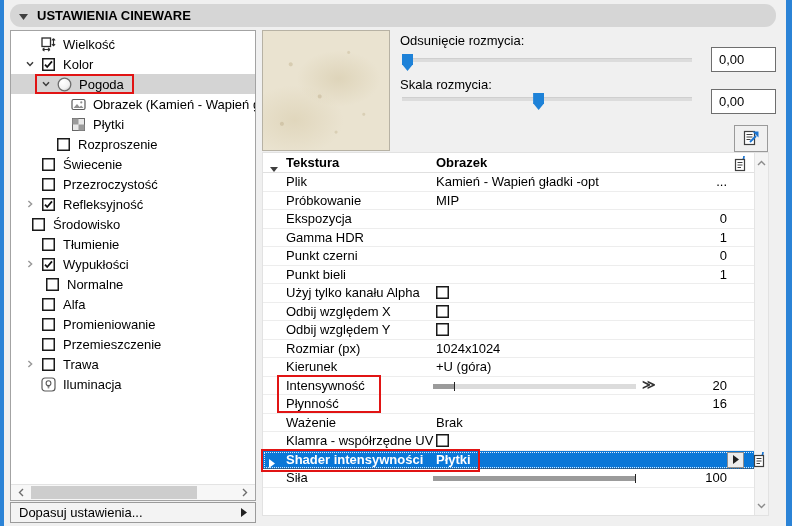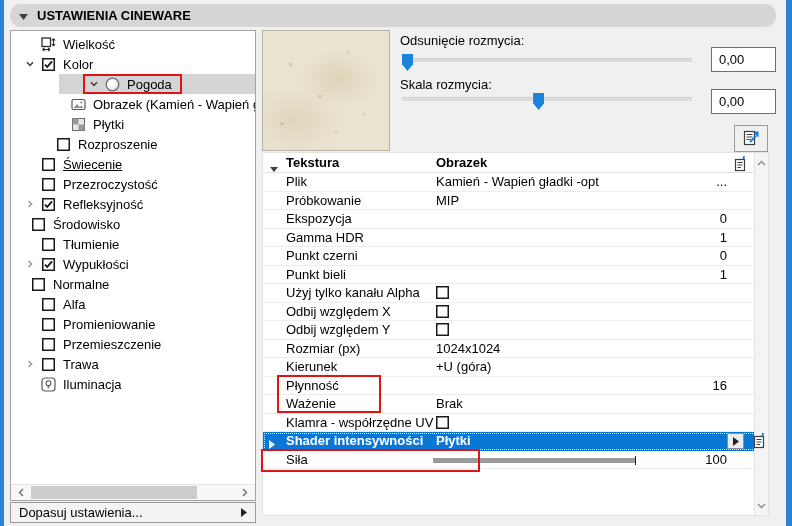--- a/index.html
+++ b/index.html
@@ -13,21 +13,21 @@
   .edge.right{left:786px; width:6px;}
 
   .header{position:absolute; left:10px; top:4px; width:766px; height:23px; background:#d6d6d6;
     border-radius:11px; display:flex; align-items:center; padding-left:9px; gap:9px; font-weight:bold;}
 
   
   .tree{position:absolute; left:10px; top:30px; width:246px; height:471px; background:#fff;
     border:1px solid #a3a3a3; overflow:hidden;}
   .tree-items{padding-top:3px;}
   .tree-row{height:20px; display:flex; align-items:center; white-space:nowrap; font-size:13px;}
-  .tree-row.sel{background:#d4d4d4;margin-left:48px;}
+  .tree-row.sel{background:#d4d4d4;}
   .tree-row .chev{width:18px; min-width:18px; display:flex; justify-content:center; align-items:center;}
   .tree-row .ticon{width:18px; min-width:18px; display:flex; justify-content:center; align-items:center; margin-right:6px;}
   .tree-row .tlabel{padding-right:4px;}
   .anno-wrap{display:flex; align-items:center; height:20px; border:2px solid var(--anno-red); padding:0 4px 0 0;}
   .hscroll{position:absolute; left:0; bottom:0; width:244px; height:16px; background:#f7f7f7; border-top:1px solid #e3e3e3;}
   .hscroll .arr{position:absolute; top:0; width:16px; height:15px; display:flex; align-items:center; justify-content:center;}
   .hscroll .thumb{position:absolute; left:20px; top:1px; width:166px; height:13px; background:#cdcdcd;}
 
   .fit-btn{position:absolute; left:10px; top:502px; width:246px; height:21px; background:#f3f3f3;
     border:1px solid #9a9a9a; display:flex; align-items:center; justify-content:space-between; padding:0 8px;}
@@ -164,21 +164,21 @@
         </div>
         <div class="tree-row" style="padding-left: 25px;">
           <span class="chev"></span>
           <span class="ticon">
             <svg width="13" height="13" viewBox="0 0 13 13">
               <rect x="0.75" y="0.75" width="11.5" height="11.5" fill="#fff" stroke="#1a1a1a" stroke-width="1.5"></rect>
             </svg>
           </span>
           <span class="tlabel">Rozproszenie</span>
         </div>
-        <div class="tree-row" style="padding-left: 10px; text-decoration: underline;">
+        <div class="tree-row" style="padding-left: 10px;">
           <span class="chev"></span>
           <span class="ticon">
             <svg width="13" height="13" viewBox="0 0 13 13">
               <rect x="0.75" y="0.75" width="11.5" height="11.5" fill="#fff" stroke="#1a1a1a" stroke-width="1.5"></rect>
             </svg>
           </span>
           <span class="tlabel">Świecenie</span>
         </div>
         <div class="tree-row" style="padding-left: 10px;">
           <span class="chev"></span>
@@ -228,21 +228,21 @@
             </svg>
           </span>
           <span class="ticon">
             <svg width="13" height="13" viewBox="0 0 13 13">
               <rect x="0.75" y="0.75" width="11.5" height="11.5" fill="#fff" stroke="#1a1a1a" stroke-width="1.5"></rect>
               <path d="M3 6.6 5.2 9 10 3.4" fill="none" stroke="#111" stroke-width="1.8"></path>
             </svg>
           </span>
           <span class="tlabel">Wypukłości</span>
         </div>
-        <div class="tree-row" style="padding-left: 0; text-align: right;">
+        <div class="tree-row" style="padding-left: 14px; text-align: right;">
           <span class="chev"></span>
           <span class="ticon">
             <svg width="13" height="13" viewBox="0 0 13 13">
               <rect x="0.75" y="0.75" width="11.5" height="11.5" fill="#fff" stroke="#1a1a1a" stroke-width="1.5"></rect>
             </svg>
           </span>
           <span class="tlabel">Normalne</span>
         </div>
         <div class="tree-row" style="padding-left: 10px;">
           <span class="chev"></span>
@@ -412,20 +412,29 @@
           </div>
           <div class="trow">
             <span class="lbl">Rozmiar (px)</span>
             <span class="val">1024x1024</span>
           </div>
           <div class="trow">
             <span class="lbl">Kierunek</span>
             <span class="val">+U (góra)</span>
           </div>
           <div class="trow">
+            <span class="lbl">Intensywność</span>
+            <div class="rslider">
+              <div class="rfill" style="width: 11%;"></div>
+              <div class="rtick" style="left: calc(11% - 1px);"></div>
+            </div>
+            <span class="rchev">≫</span>
+            <span class="num">20</span>
+          </div>
+          <div class="trow">
             <span class="lbl">Płynność</span>
             <span class="num">16</span>
           </div>
           <div class="trow">
             <span class="lbl">Ważenie</span>
             <span class="val">Brak</span>
           </div>
           <div class="trow">
             <span class="lbl">Klamra - współrzędne UV</span>
             <span class="val">

